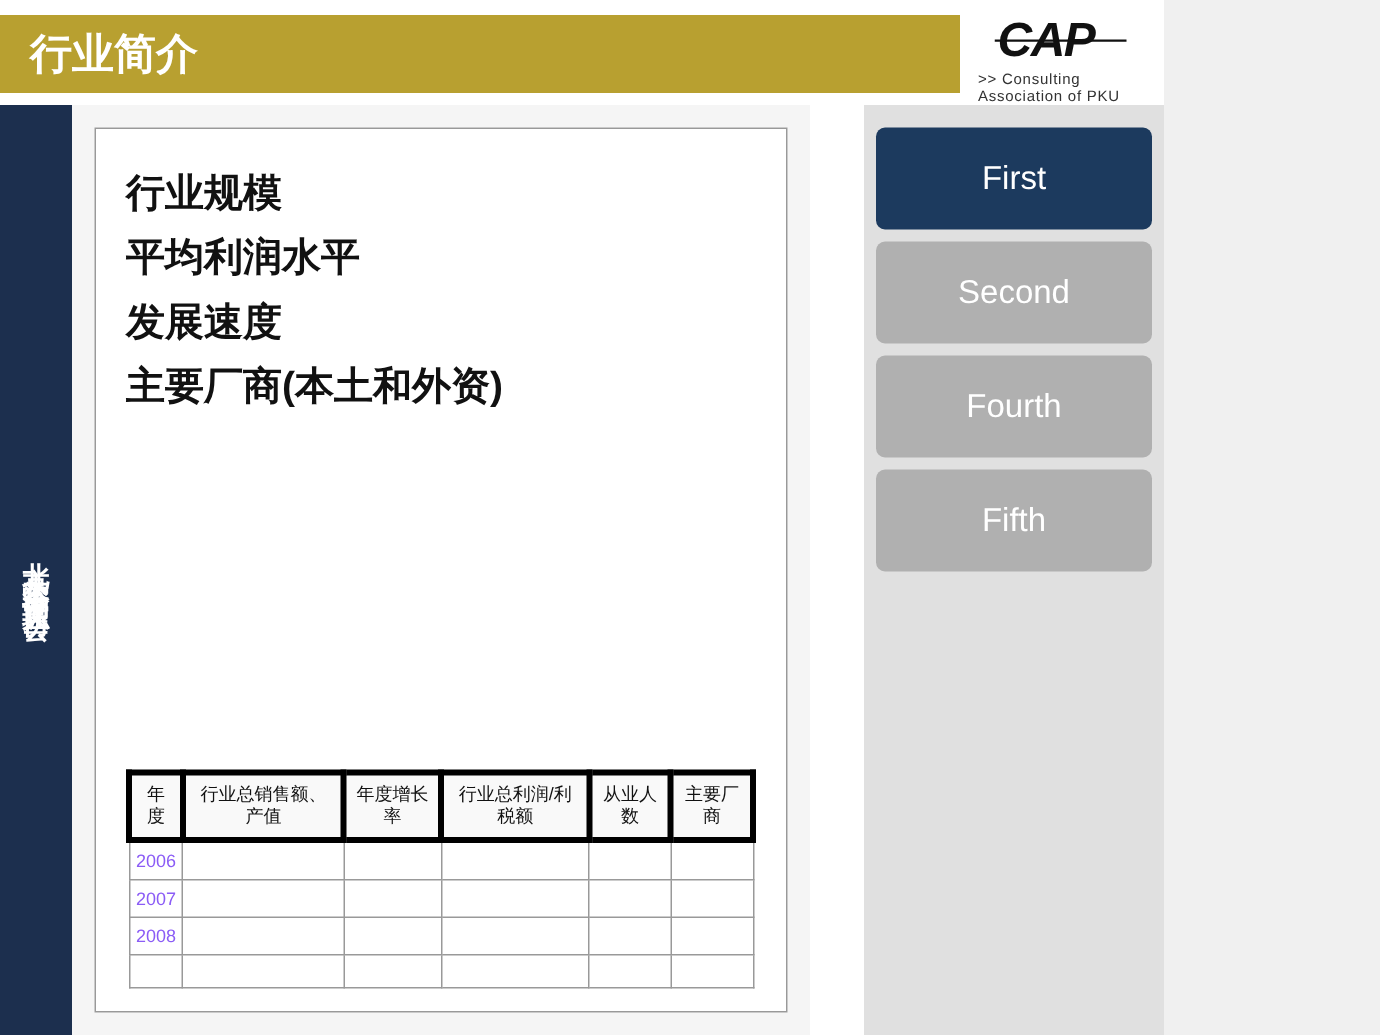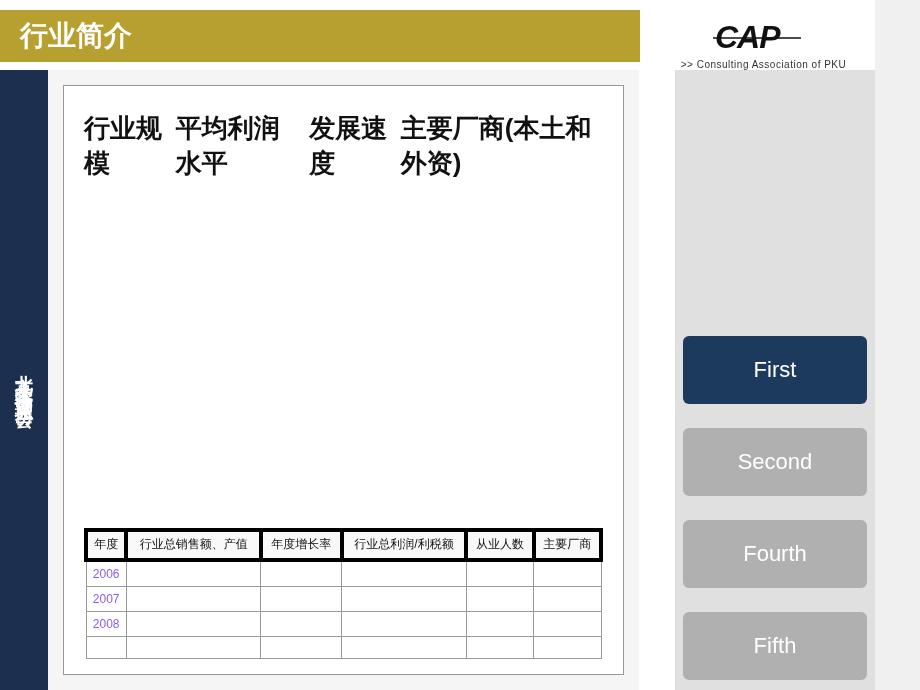--- a/index.html
+++ b/index.html
@@ -7,21 +7,21 @@
     body {
       width: 920px;
       height: 690px;
       background: #f0f0f0;
       font-family: 'SimHei', 'Microsoft YaHei', Arial, sans-serif;
       overflow: hidden;
       position: relative;
     }
 
     .slide {
-      width: 875px;
+      width: 776px;
       height: 690px;
       background: #ffffff;
       position: relative;
       display: flex;
       flex-direction: column;
     }
 
     
     .header {
       display: flex;
@@ -102,21 +102,21 @@
       border: 1.5px solid #999;
       flex: 1;
       padding: 15px 20px;
       display: flex;
       flex-direction: column;
     }
 
     .bullet-list {
       flex: 1;
       display: flex;
-      flex-direction: row;
+      flex-direction: column;
       justify-content: flex-start;
       gap: 8px;
       padding: 10px 0;
     }
 
     .bullet-item {
       font-size: 26px;
       color: #111;
       font-weight: bold;
       font-family: 'SimHei', 'Microsoft YaHei', sans-serif;
@@ -148,22 +148,22 @@
       height: 22px;
     }
 
     
     .right-nav {
       width: 200px;
       background: #e0e0e0;
       display: flex;
       flex-direction: column;
       padding: 10px 8px;
-      gap: 24px;
-      justify-content: flex-end;
+      gap: 8px;
+      justify-content: flex-start;
       padding-top: 15px;
       margin-left: 36px;
     }
 
     .nav-item {
       border-radius: 6px;
       height: 68px;
       display: flex;
       align-items: center;
       justify-content: center;

